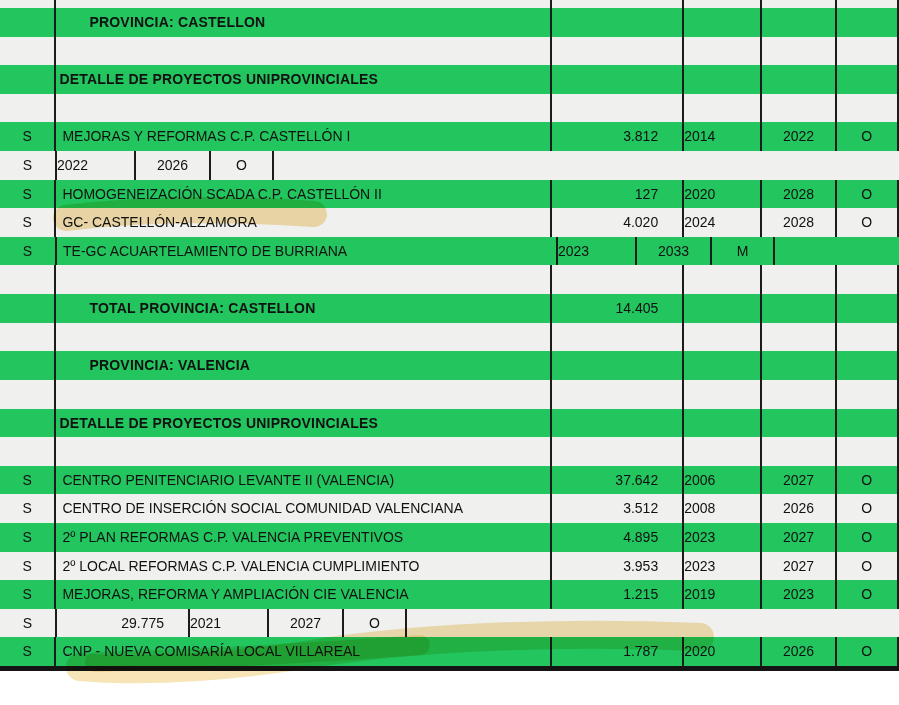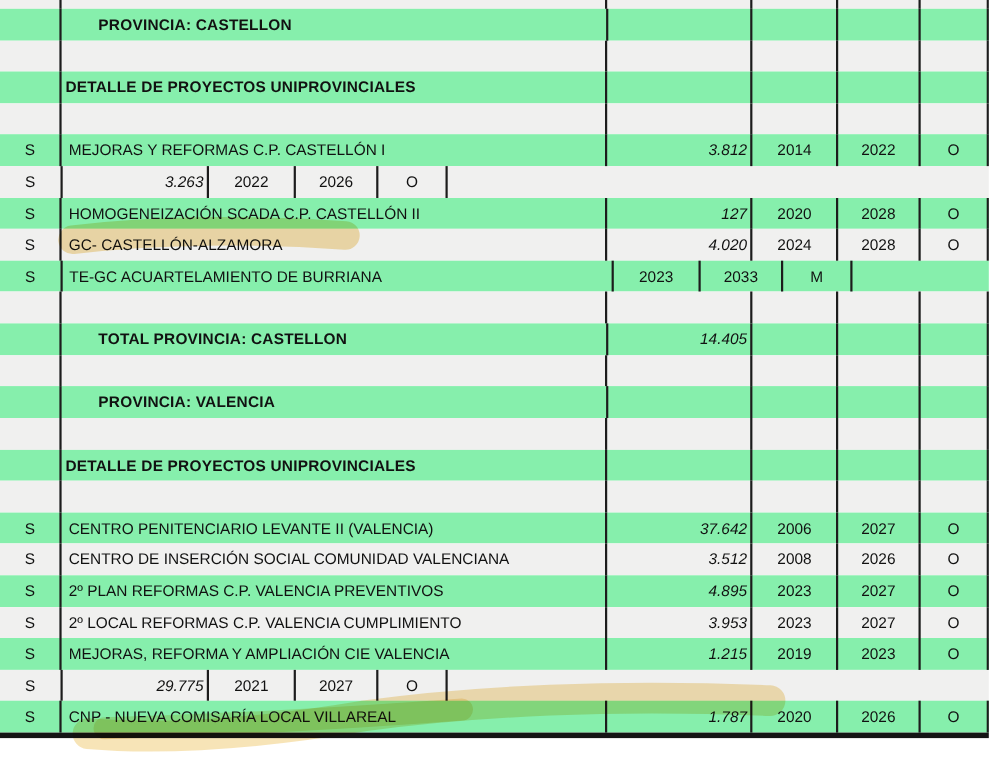--- a/index.html
+++ b/index.html
@@ -18,34 +18,34 @@
     position: relative;
     width: 899px;
   }
   .row {
     display: flex;
     height: 28.62px;
     line-height: 28.62px;
     font-size: 14px;
     width: 899px;
   }
-  .row.white { background: #86efac; }
+  .row.white { background: #22c55e; }
   .row.gray  { background: #f0f0ef; }
   .row-partial { height: 8px; }
   .cell {
     box-sizing: border-box;
     border-right: 2px solid #1c1c1c;
     overflow: hidden;
     white-space: nowrap;
     height: 100%;
   }
   .c-s      { width: 57px;  text-align: center; }
   .c-name   { width: 501px; padding-left: 6px; }
-  .c-amount { width: 133px; text-align: right; padding-right: 3px; font-style: italic; }
-  .c-start  { width: 79px;  text-align: center; }
+  .c-amount { width: 133px; text-align: right; padding-right: 24px; }
+  .c-start  { width: 79px;  text-align: left; }
   .c-end    { width: 75px;  text-align: center; }
   .c-status { width: 63px;  text-align: center; }
   .row-section .c-name,
   .row-total   .c-name { font-weight: bold; padding-left: 33px; letter-spacing: 0.2px; }
   .row-detail  .c-name { font-weight: bold; padding-left: 3px; letter-spacing: 0.2px; }
   .bottom-rule {
     width: 899px;
     height: 5px;
     background: #141414;
   }
@@ -106,21 +106,20 @@
       <div class="row row-project white">
     <div class="cell c-s">S</div>
     <div class="cell c-name">MEJORAS Y REFORMAS C.P. CASTELLÓN I</div>
     <div class="cell c-amount">3.812</div>
     <div class="cell c-start">2014</div>
     <div class="cell c-end">2022</div>
     <div class="cell c-status">O</div>
   </div>
       <div class="row row-project gray">
     <div class="cell c-s">S</div>
-    <div class="cell c-amount">3.263</div>
     <div class="cell c-start">2022</div>
     <div class="cell c-end">2026</div>
     <div class="cell c-status">O</div>
   </div>
       <div class="row row-project white">
     <div class="cell c-s">S</div>
     <div class="cell c-name">HOMOGENEIZACIÓN SCADA C.P. CASTELLÓN II</div>
     <div class="cell c-amount">127</div>
     <div class="cell c-start">2020</div>
     <div class="cell c-end">2028</div>

